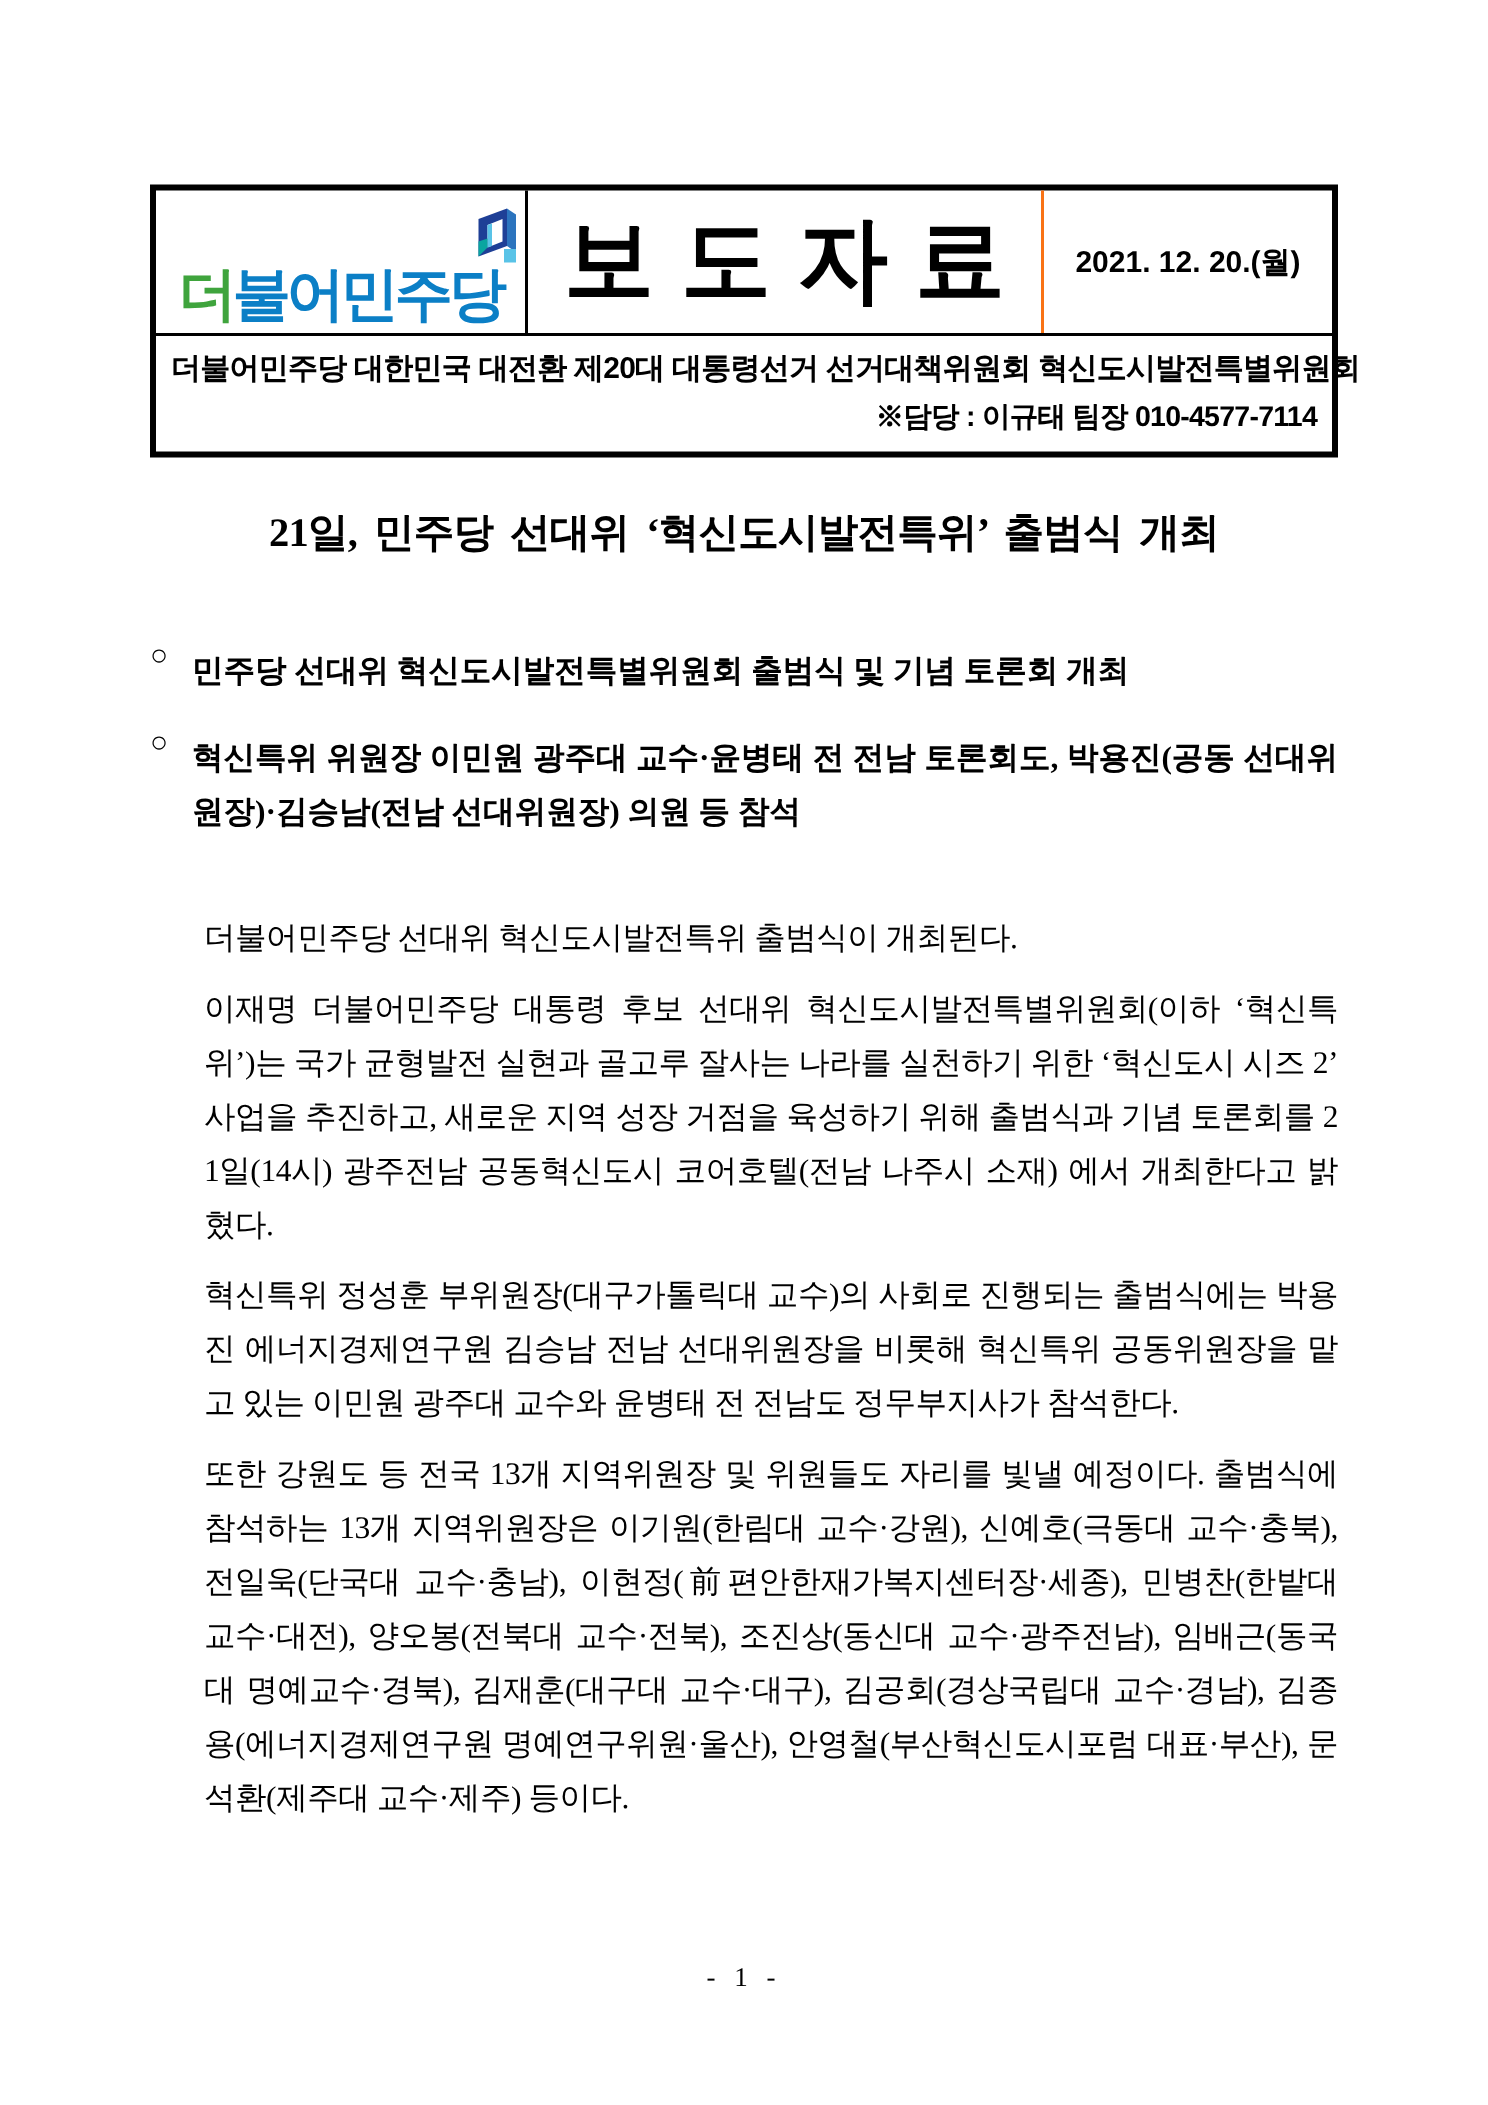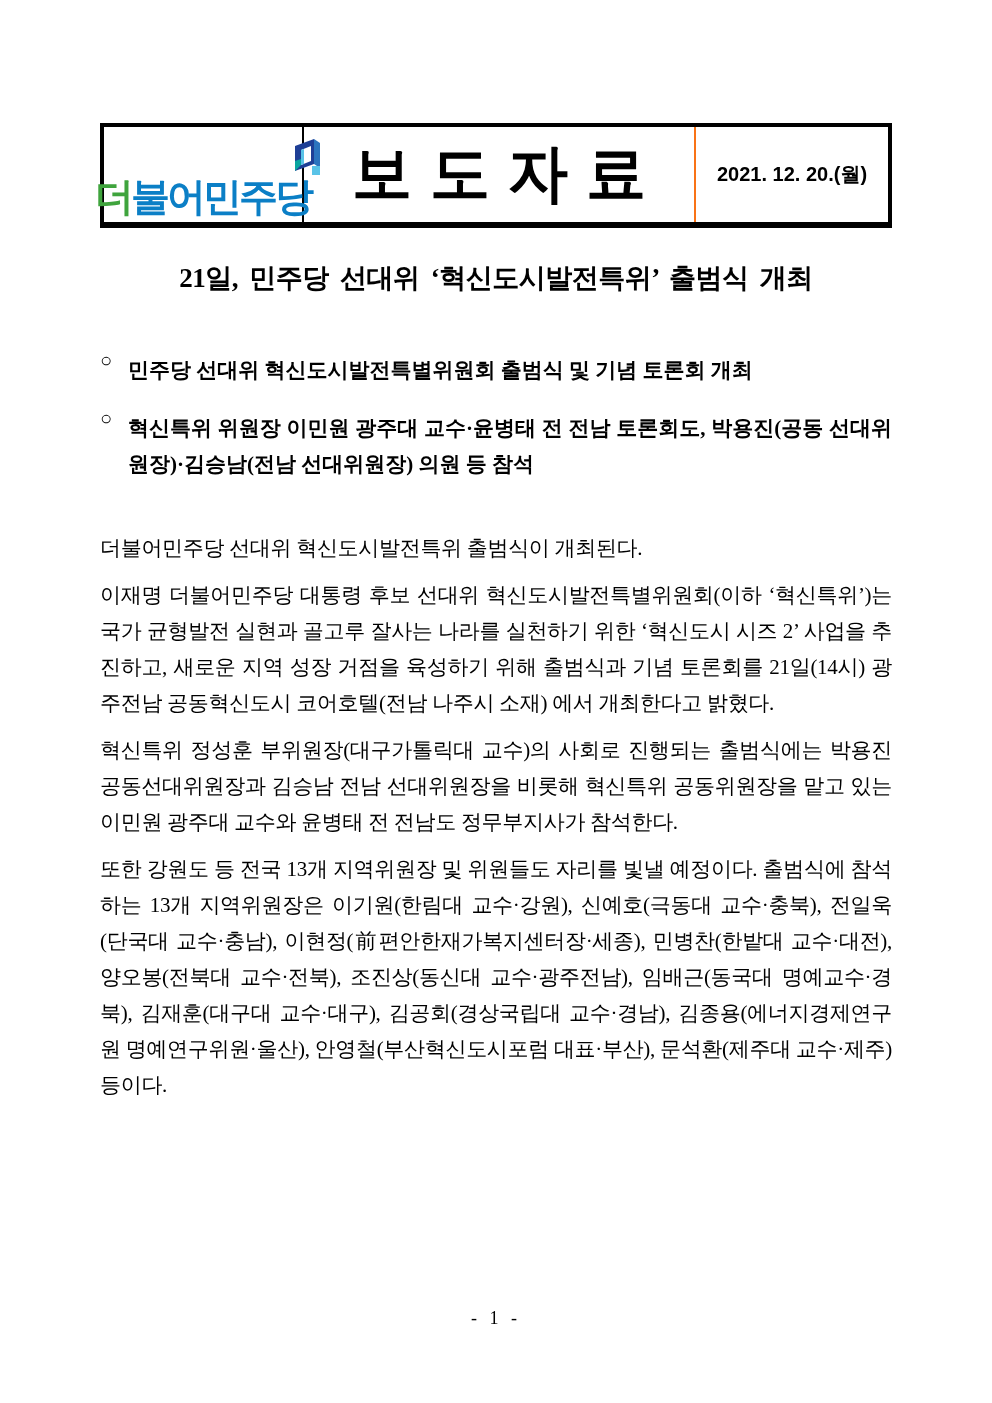--- a/index.html
+++ b/index.html
@@ -20,21 +20,21 @@
   .header-box {
     margin-top: 123px;
     border: 4px solid #000;
   }
   .header-row1 {
     display: flex;
     height: 97px;
     border-bottom: 2px solid #000;
   }
   .logo-cell {
-    width: 200px;
+    width: 248px;
     border-right: 2px solid #000;
     display: flex;
     align-items: flex-end;
     justify-content: center;
     padding-bottom: 6px;
   }
   .logo {
     position: relative;
     font-family: "Liberation Sans", sans-serif;
     font-weight: 800;
@@ -123,21 +123,21 @@
     font-size: 20px;
   }
   .bullet-text {
     flex: 1;
     text-align: justify;
     word-break: break-all;
     margin-top: 10px;
   }
 
   
-  .body-text { margin-top: 48px; }
+  .body-text { margin-top: 48px; margin-left: 36px; }
   .body-text p {
     font-size: 21px;
     line-height: 36px;
     text-align: justify;
     word-break: break-all;
     margin-bottom: 11px;
     letter-spacing: -0.3px;
   }
 
   
@@ -172,38 +172,42 @@
             <span class="part1">더</span><span class="part2">불어민주당</span>
           </div>
         </div>
         <div class="doctype-cell">
           <div class="doctype">보도자료</div>
         </div>
         <div class="date-cell">
           <div class="date">2021. 12. 20.(월)</div>
         </div>
       </div>
+      <div class="header-row2">
+        <div class="committee-line">더불어민주당 대한민국 대전환 제20대 대통령선거 선거대책위원회 혁신도시발전특별위원회</div>
+        <div class="contact-line">※담당 : 이규태 팀장 010-4577-7114</div>
+      </div>
     </div>
 
     <h1 class="doc-title">21일, 민주당 선대위 ‘혁신도시발전특위’ 출범식 개최</h1>
 
     <div class="bullets">
       <div class="bullet-item">
         <span class="bullet-marker">○</span>
         <span class="bullet-text">민주당 선대위 혁신도시발전특별위원회 출범식 및 기념 토론회 개최</span>
       </div>
       <div class="bullet-item">
         <span class="bullet-marker">○</span>
         <span class="bullet-text">혁신특위 위원장 이민원 광주대 교수·윤병태 전 전남 토론회도, 박용진(공동 선대위원장)·김승남(전남 선대위원장) 의원 등 참석</span>
       </div>
     </div>
 
     <div class="body-text">
       <p>더불어민주당 선대위 혁신도시발전특위 출범식이 개최된다.</p>
       <p>이재명 더불어민주당 대통령 후보 선대위 혁신도시발전특별위원회(이하 ‘혁신특위’)는 국가 균형발전 실현과 골고루 잘사는 나라를 실천하기 위한 ‘혁신도시 시즈 2’ 사업을 추진하고, 새로운 지역 성장 거점을 육성하기 위해 출범식과 기념 토론회를 21일(14시) 광주전남 공동혁신도시 코어호텔(전남 나주시 소재) 에서 개최한다고 밝혔다.</p>
-      <p>혁신특위 정성훈 부위원장(대구가톨릭대 교수)의 사회로 진행되는 출범식에는 박용진 공동선대위원장과 김승남 전남 선대위원장을 비롯해 혁신특위 공동위원장을 맡고 있는 이민원 광주대 교수와 윤병태 전 전남도 정무부지사가 참석한다.</p>
+      <p>혁신특위 정성훈 부위원장(대구가톨릭대 교수)의 사회로 진행되는 출범식에는 박용진 에너지경제연구원 김승남 전남 선대위원장을 비롯해 혁신특위 공동위원장을 맡고 있는 이민원 광주대 교수와 윤병태 전 전남도 정무부지사가 참석한다.</p>
       <p>또한 강원도 등 전국 13개 지역위원장 및 위원들도 자리를 빛낼 예정이다. 출범식에 참석하는 13개 지역위원장은 이기원(한림대 교수·강원), 신예호(극동대 교수·충북), 전일욱(단국대 교수·충남), 이현정(前편안한재가복지센터장·세종), 민병찬(한밭대 교수·대전), 양오봉(전북대 교수·전북), 조진상(동신대 교수·광주전남), 임배근(동국대 명예교수·경북), 김재훈(대구대 교수·대구), 김공회(경상국립대 교수·경남), 김종용(에너지경제연구원 명예연구위원·울산), 안영철(부산혁신도시포럼 대표·부산), 문석환(제주대 교수·제주) 등이다.</p>
     </div>
 
   </div>
 
   <div class="page-number">- 1 -</div>
 </div>
 
 </body></html>

